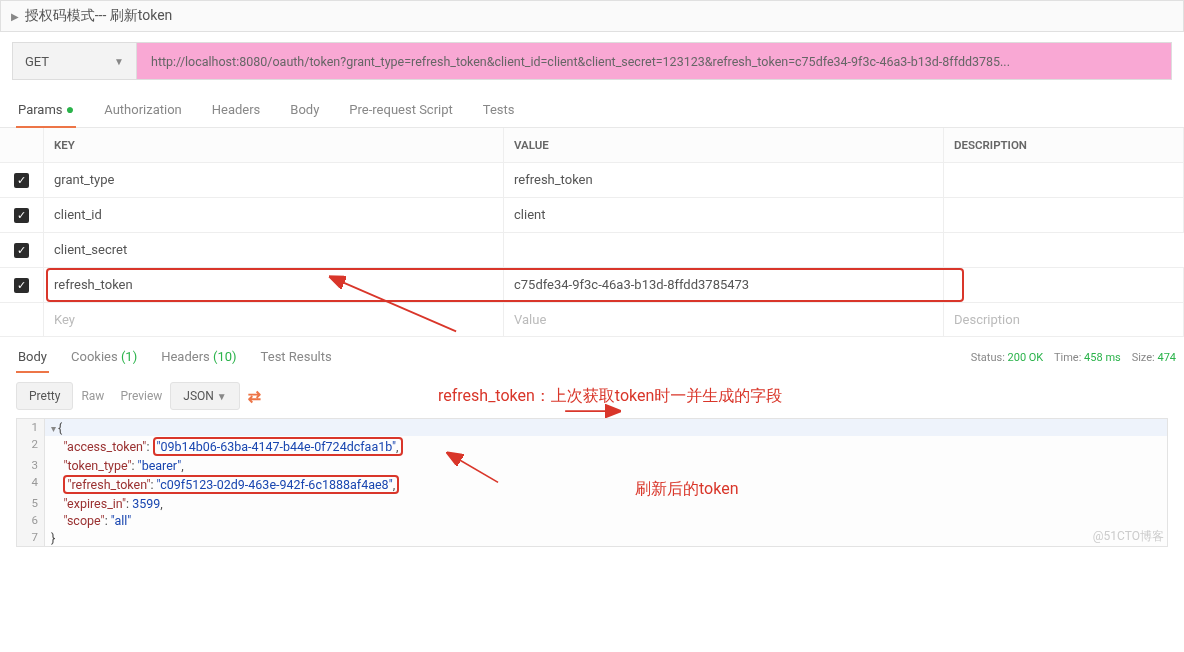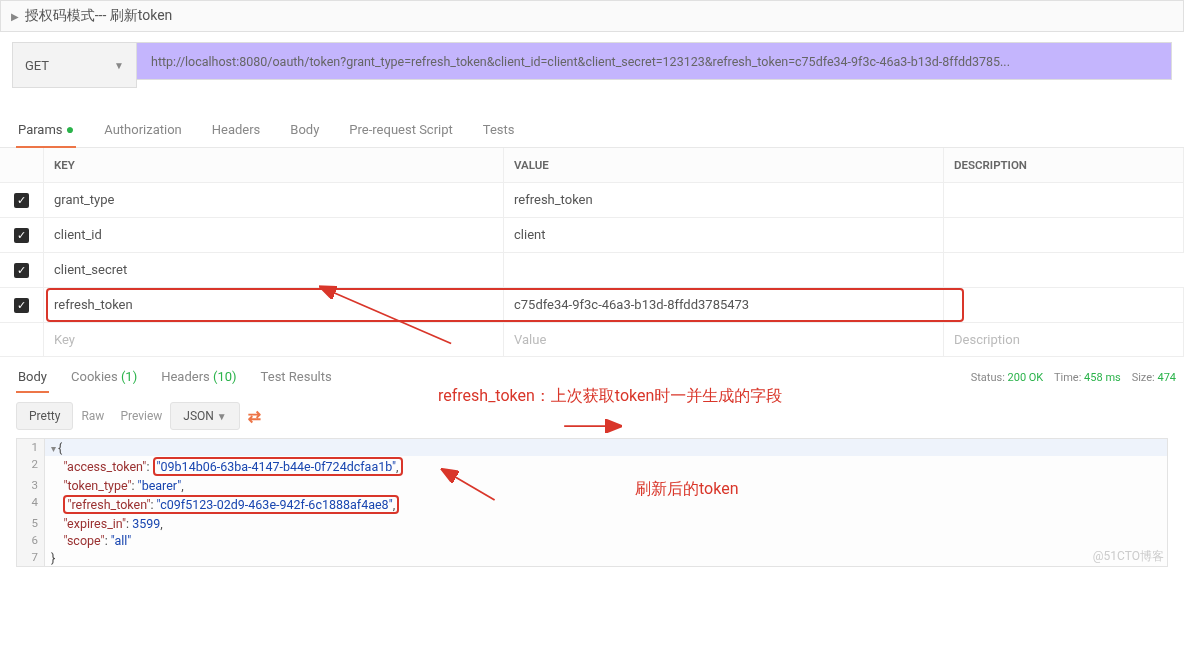--- a/index.html
+++ b/index.html
@@ -1,24 +1,24 @@
 <!DOCTYPE html>
 <html><head>
 <meta charset="utf-8">
 <style>
   * { box-sizing: border-box; margin: 0; padding: 0; font-family: -apple-system, BlinkMacSystemFont, "Segoe UI", Roboto, Arial, sans-serif; }
   body { background: #fff; color: #505050; font-size: 12px; width: 1184px; }
   .title-bar { display:flex; align-items:center; gap:6px; padding:6px 10px; border:1px solid #e0e0e0; background:#fafafa; font-size:14px; color:#555;}
   .title-bar .tri { font-size:10px; color:#888; }
   .url-row { display:flex; margin:10px 12px 14px 12px; }
-  .method-dd { display:flex; align-items:center; justify-content:space-between; background:#f3f3f3; border:1px solid #ddd; width:125px; height:46px; padding:0 12px; color:#555; font-size:13px; }
+  .method-dd { display:flex; align-items:center; justify-content:space-between; background:#f3f3f3; border:1px solid #ddd; width:125px; height:38px; padding:0 12px; color:#555; font-size:13px; }
   .method-dd .caret { font-size:10px; color:#888;}
-  .url-input { flex:1; height:38px; border:1px solid #ddd; border-left:none; background:#c4b5fd; padding:0 14px; font-size:12.5px; color:#666; display:flex; align-items:center; white-space:nowrap; overflow:hidden; text-overflow:ellipsis;}
+  .url-input { flex:1; height:38px; border:1px solid #ddd; border-left:none; background:#f9a8d4; padding:0 14px; font-size:12.5px; color:#666; display:flex; align-items:center; white-space:nowrap; overflow:hidden; text-overflow:ellipsis;}
   .tabs { display:flex; gap:26px; padding:0 16px; border-bottom:1px solid #e8e8e8; }
-  .tabs .tab { padding:8px 2px 10px 2px; color:#888; font-size:13px; position:relative; cursor:pointer;margin-top:12px;}
+  .tabs .tab { padding:8px 2px 10px 2px; color:#888; font-size:13px; position:relative; cursor:pointer;}
   .tabs .tab.active { color:#505050; }
   .tabs .tab.active::after { content:""; position:absolute; left:0; right:0; bottom:-1px; height:2px; background:#ed7547; }
   .tabs .tab .dot { color:#2bb34b; font-size:14px; line-height:0;}
   .grid-head, .grid-row { display:grid; grid-template-columns: 44px 460px 440px 1fr; border-bottom:1px solid #eee; }
   .grid-head { background:#fcfcfc; }
   .grid-head .cell { font-weight:600; font-size:11.5px; color:#666; padding:10px 10px; border-right:1px solid #eee;}
   .grid-row .cell { padding:9px 10px; font-size:13px; color:#555; border-right:1px solid #eee; }
   .grid-row .cell.ph { color:#bbb; }
   .chk { width:15px; height:15px; background:#2b2b2b; border-radius:2px; display:inline-flex; align-items:center; justify-content:center; color:#fff; font-size:11px; margin:auto;}
   .grid-row.hl { position:relative; }

